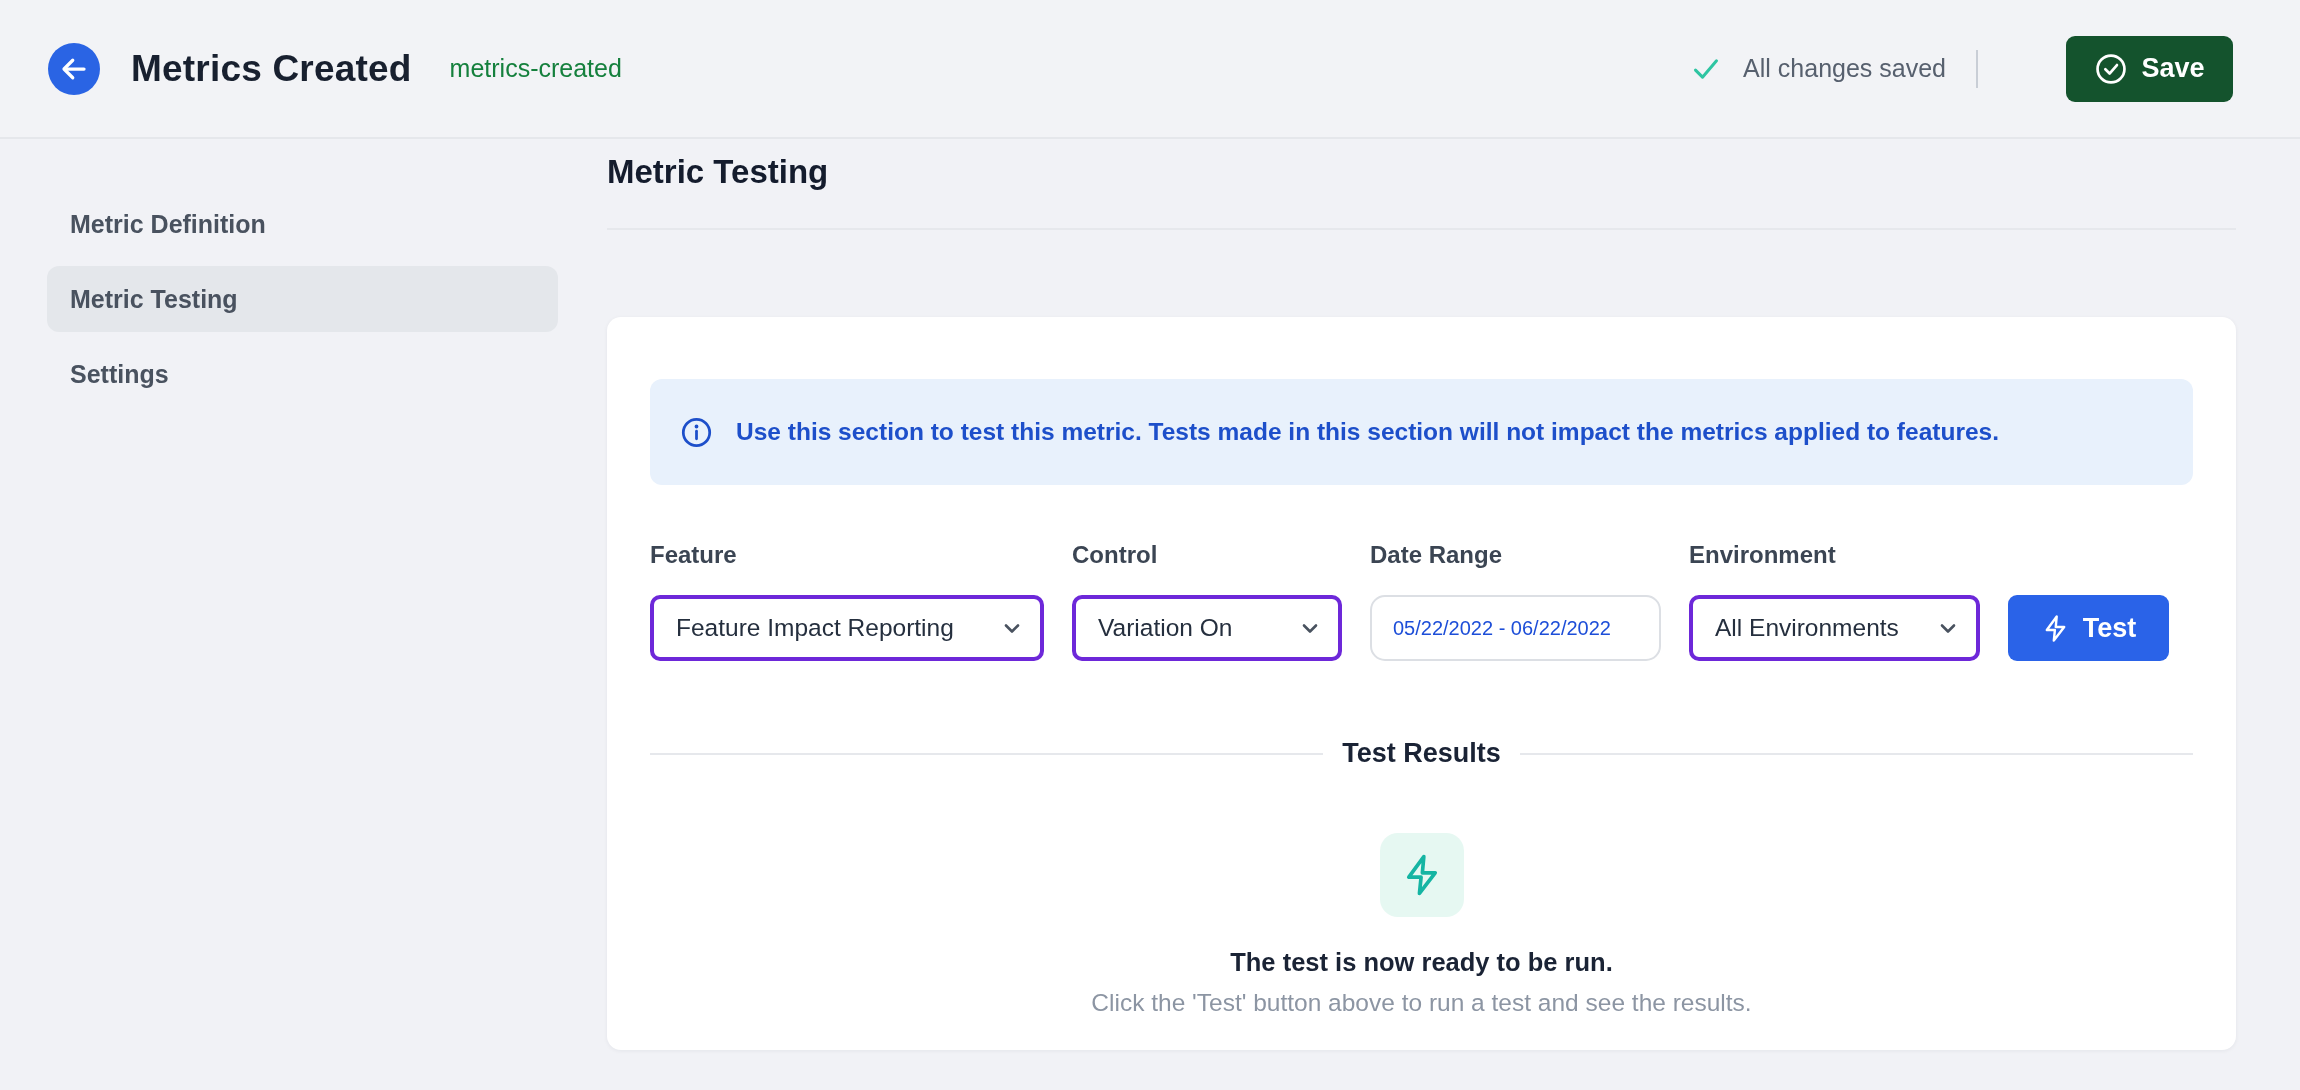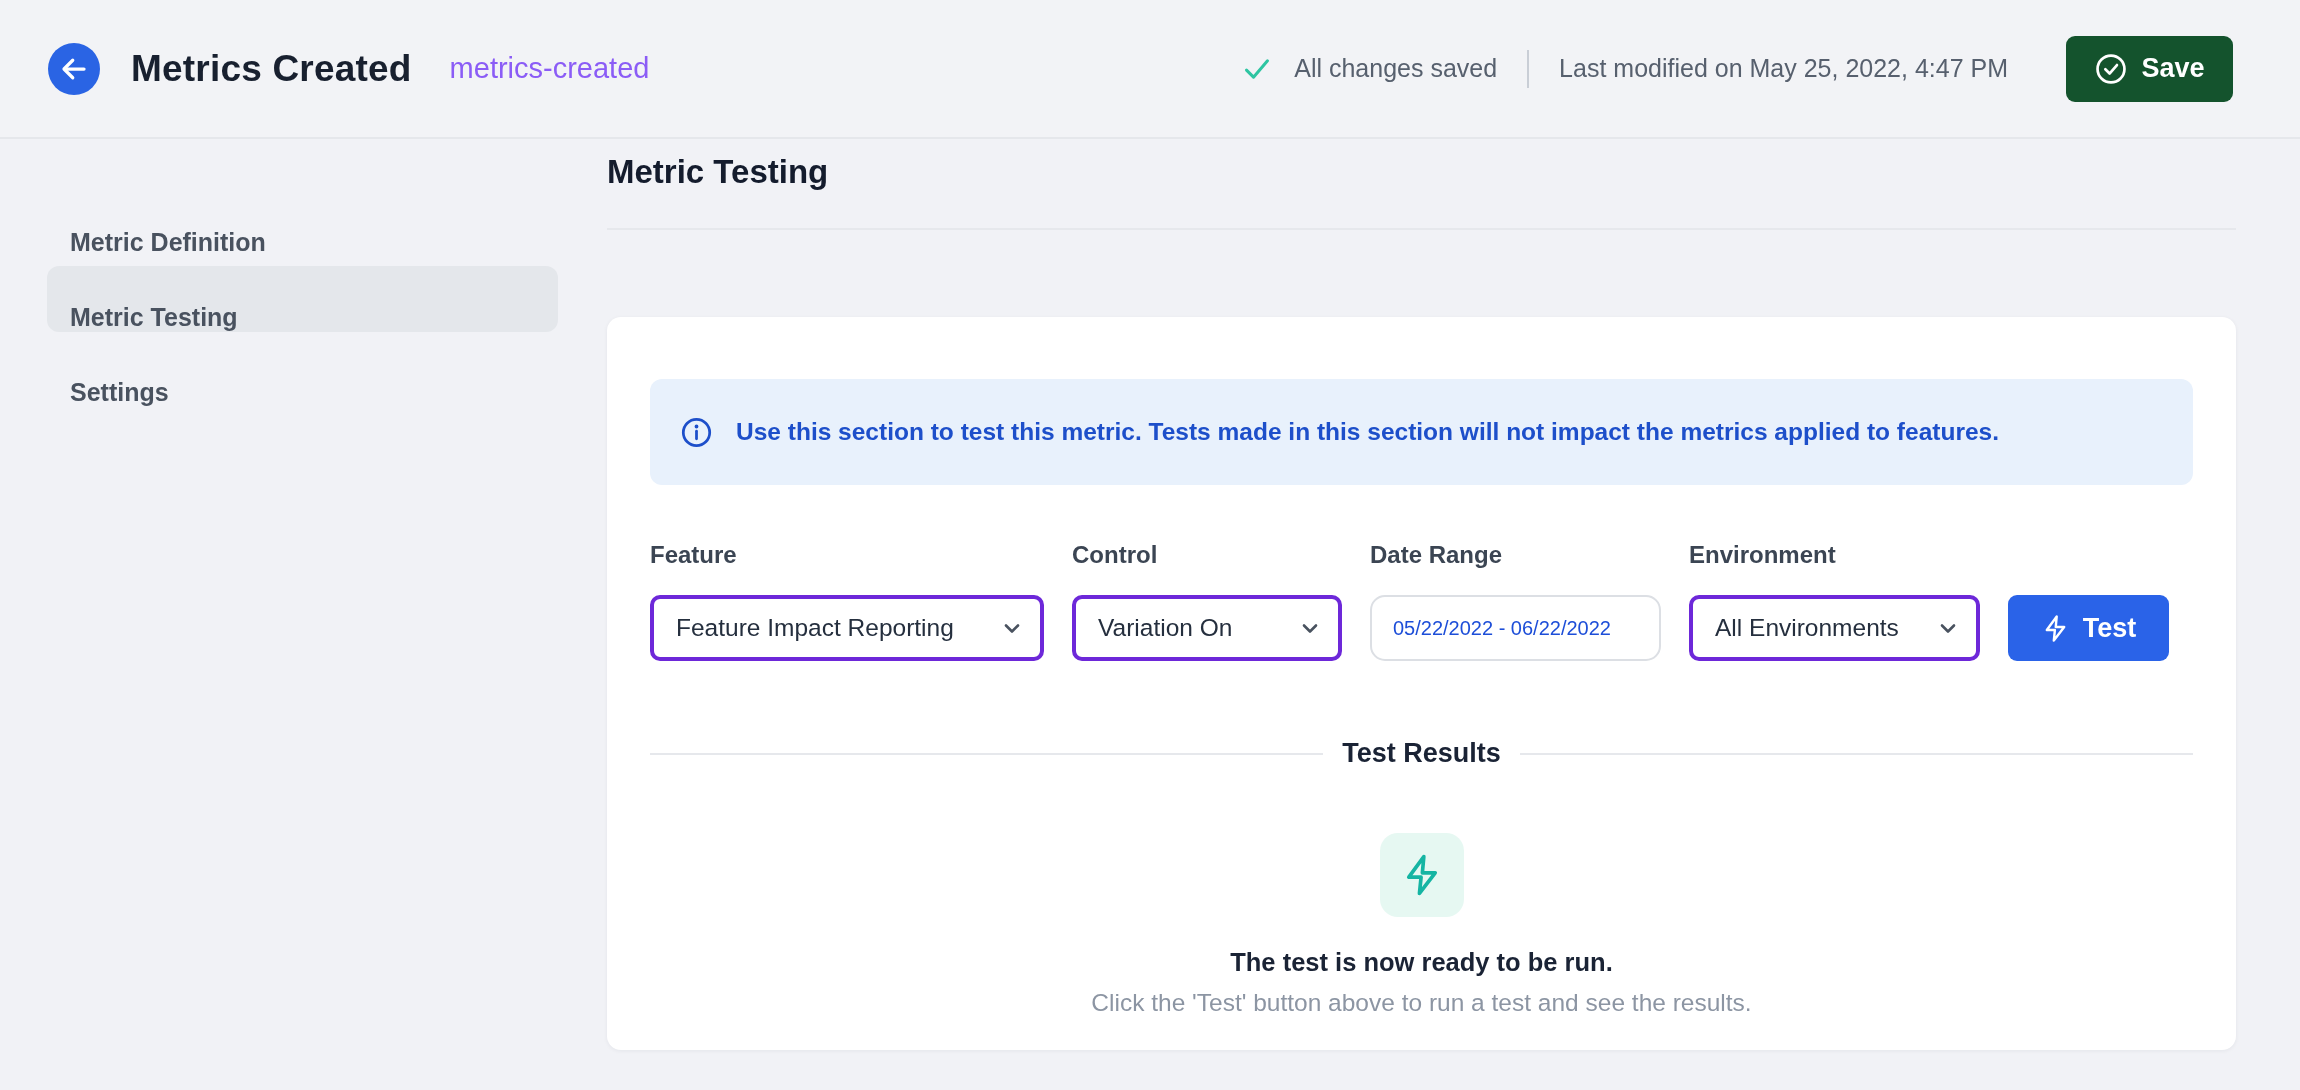--- a/index.html
+++ b/index.html
@@ -20,42 +20,42 @@
     border-bottom:2px solid #e5e7eb;
     background:#f2f3f6;
   }
   .back-btn {
     width:52px; height:52px; border-radius:50%;
     background:#2a64e4; border:none; cursor:pointer;
     display:flex; align-items:center; justify-content:center;
     flex:0 0 auto;
   }
   .page-title { font-size:37px; font-weight:700; color:#18202f; margin-left:31px; letter-spacing:.2px; }
-  .page-key   { font-size:29px; color:#8b5cf6; margin-left:38px; }
+  .page-key   { font-size:25px; color:#15803d; margin-left:38px; }
   .topbar-right { margin-left:auto; display:flex; align-items:center; }
   .status-text { font-size:25px; color:#57606e; margin-left:23px; }
   .v-divider { width:2px; height:38px; background:#c9ced6; margin:0 30px; }
   .modified-text { font-size:25px; color:#57606e; }
   .save-btn {
     margin-left:58px;
     width:167px; height:66px;
     border:none; border-radius:9px;
     background:#14532d; color:#ffffff;
     font-family:inherit; font-size:27px; font-weight:600;
     display:flex; align-items:center; justify-content:center; gap:13px;
     cursor:default;
   }
 
   
   .content-row { display:flex; height:951px; }
   .sidebar { width:607px; flex:0 0 auto; padding:52px 0 0 47px; }
   .side-item {
     width:511px; height:66px; margin-bottom:9px;
     border-radius:12px;
-    display:flex; align-items:flex-end;
+    display:flex; align-items:center;
     padding-left:23px;
     font-size:25px; font-weight:600; color:#49525f;
     cursor:pointer;
   }
   .side-item.active { background:#e4e7eb; }
 
   .main { flex:1; padding-right:64px; }
   .main-heading { margin-top:14px; font-size:33px; font-weight:700; color:#141c2d; }
   .heading-divider { margin-top:37px; height:2px; background:#e6e8ec; }
 
@@ -150,21 +150,20 @@
   <span class="page-key">metrics-created</span>
 
   <div class="topbar-right">
     <span>
       <svg width="28" height="24" viewBox="0 0 24 20" fill="none" stroke="#2ec5a2" stroke-width="2.6" stroke-linecap="round" stroke-linejoin="round">
         <polyline points="3 11 9 17 21 3"></polyline>
       </svg>
     </span>
     <span class="status-text">All changes saved</span>
     <span class="v-divider"></span>
-    <span class="modified-text">Last modified on May 25, 2022, 4:47 PM</span>
     <button class="save-btn">
       <span>
         <svg width="34" height="34" viewBox="0 0 24 24" fill="none" stroke="#ffffff" stroke-width="1.9" stroke-linecap="round" stroke-linejoin="round">
           <circle cx="12" cy="12" r="9.5"></circle>
           <polyline points="8 12.2 11 15.2 16.2 9.2"></polyline>
         </svg>
       </span>
       <span>Save</span>
     </button>
   </div>

